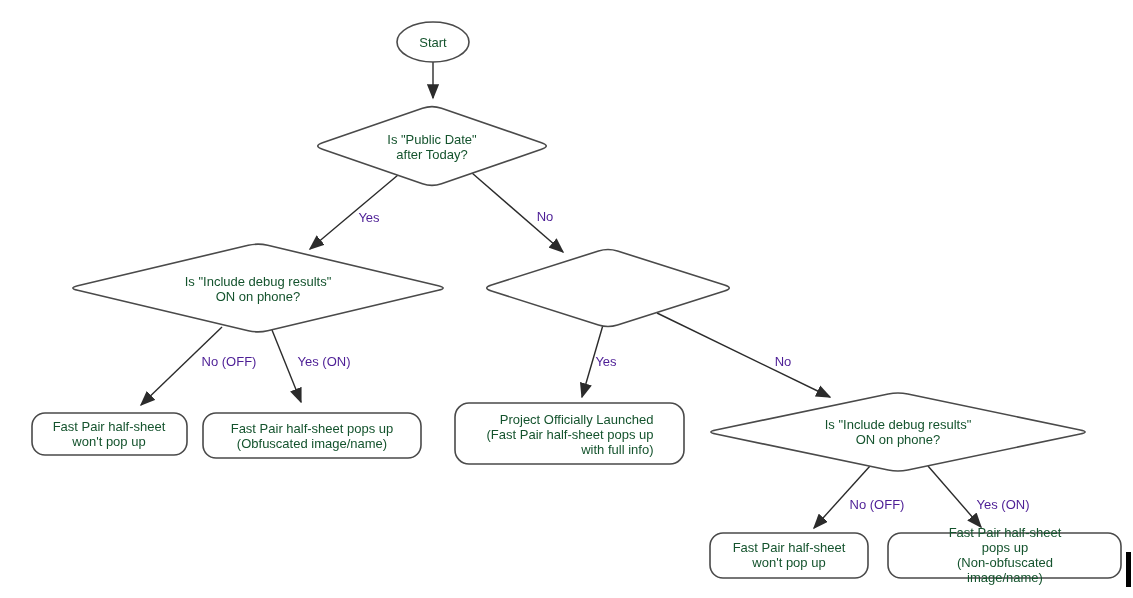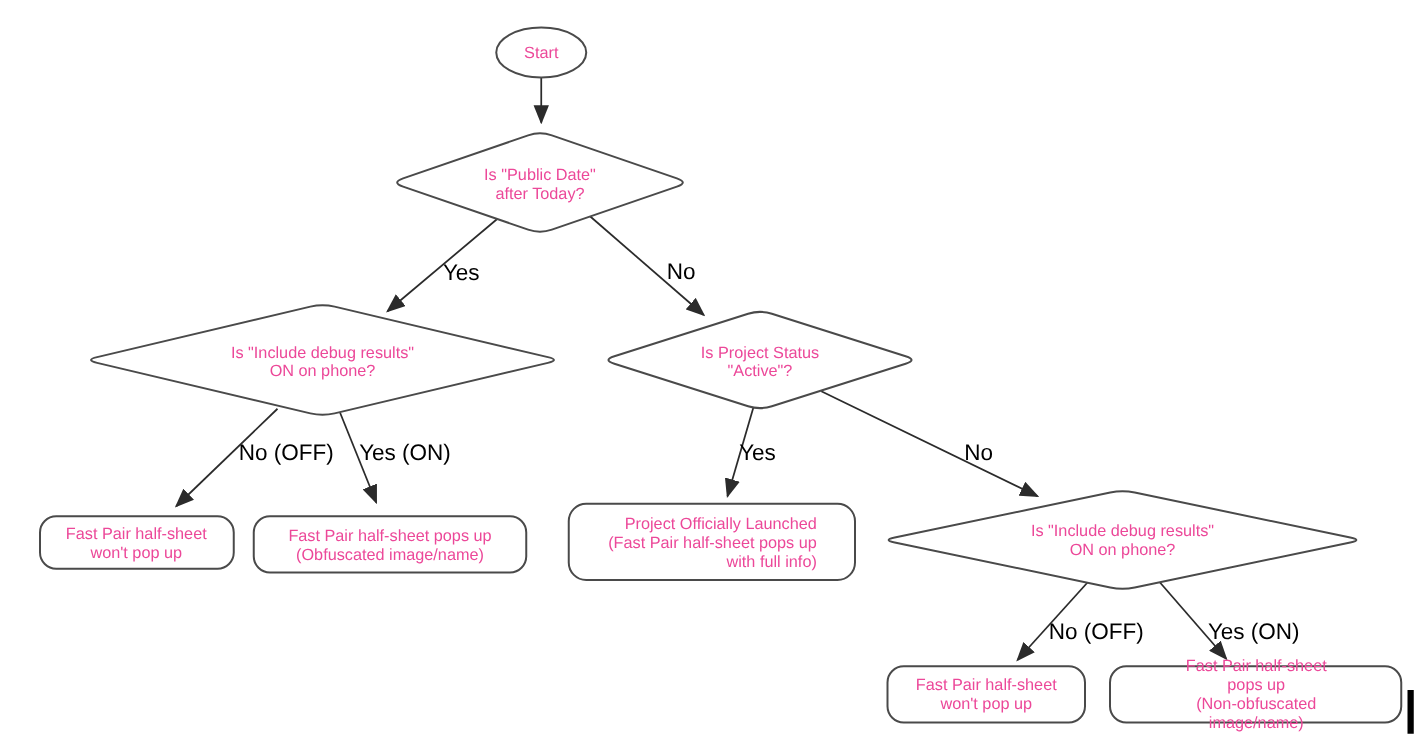--- a/index.html
+++ b/index.html
@@ -12,28 +12,28 @@
     overflow: hidden;
   }
   .canvas svg { position: absolute; left: 0; top: 0; }
   .node-lbl {
     position: absolute;
     transform: translate(-50%, -50%);
     white-space: pre-line;
     text-align: center;
     font-size: 13px;
     line-height: 15px;
-    color: #ec4899;
+    color: #14532d;
   }
   .edge-lbl {
     position: absolute;
     transform: translate(-50%, -50%);
-    font-size: 18px;
+    font-size: 13px;
     line-height: 14px;
-    color: #000000;
+    color: #4c1d95;
     white-space: nowrap;
   }
   .shape { fill: #ffffff; stroke: #4a4a4a; stroke-width: 1.6; }
   .edge  { stroke: #2b2b2b; stroke-width: 1.4; fill: none; }
 </style>
 </head>
 <body>
 
 <div class="canvas">
 
@@ -68,22 +68,20 @@
     <rect class="shape" x="888" y="533" width="233" height="45" rx="13"></rect>
 
     <rect x="1126" y="552" width="5" height="35" fill="#000000"></rect>
   </svg>
 
   <div class="node-lbl" style="left:433px; top:42px;">Start</div>
   <div class="node-lbl" style="left:432px; top:147px;">Is "Public Date"
 after Today?</div>
   <div class="node-lbl" style="left:258px; top:289px;">Is "Include debug results"
 ON on phone?</div>
-  <div class="node-lbl" style="left:608px; top:289px;">Is Project Status
-"Active"?</div>
   <div class="node-lbl" style="left:898px; top:432px;">Is "Include debug results"
 ON on phone?</div>
   <div class="node-lbl" style="left:109px; top:434px;">Fast Pair half-sheet
 won't pop up</div>
   <div class="node-lbl" style="left:312px; top:436px;">Fast Pair half-sheet pops up
 (Obfuscated image/name)</div>
   <div class="node-lbl" style="left:570px; top:434px;text-align:right;">Project Officially Launched
 (Fast Pair half-sheet pops up
 with full info)</div>
   <div class="node-lbl" style="left:789px; top:555px;">Fast Pair half-sheet

